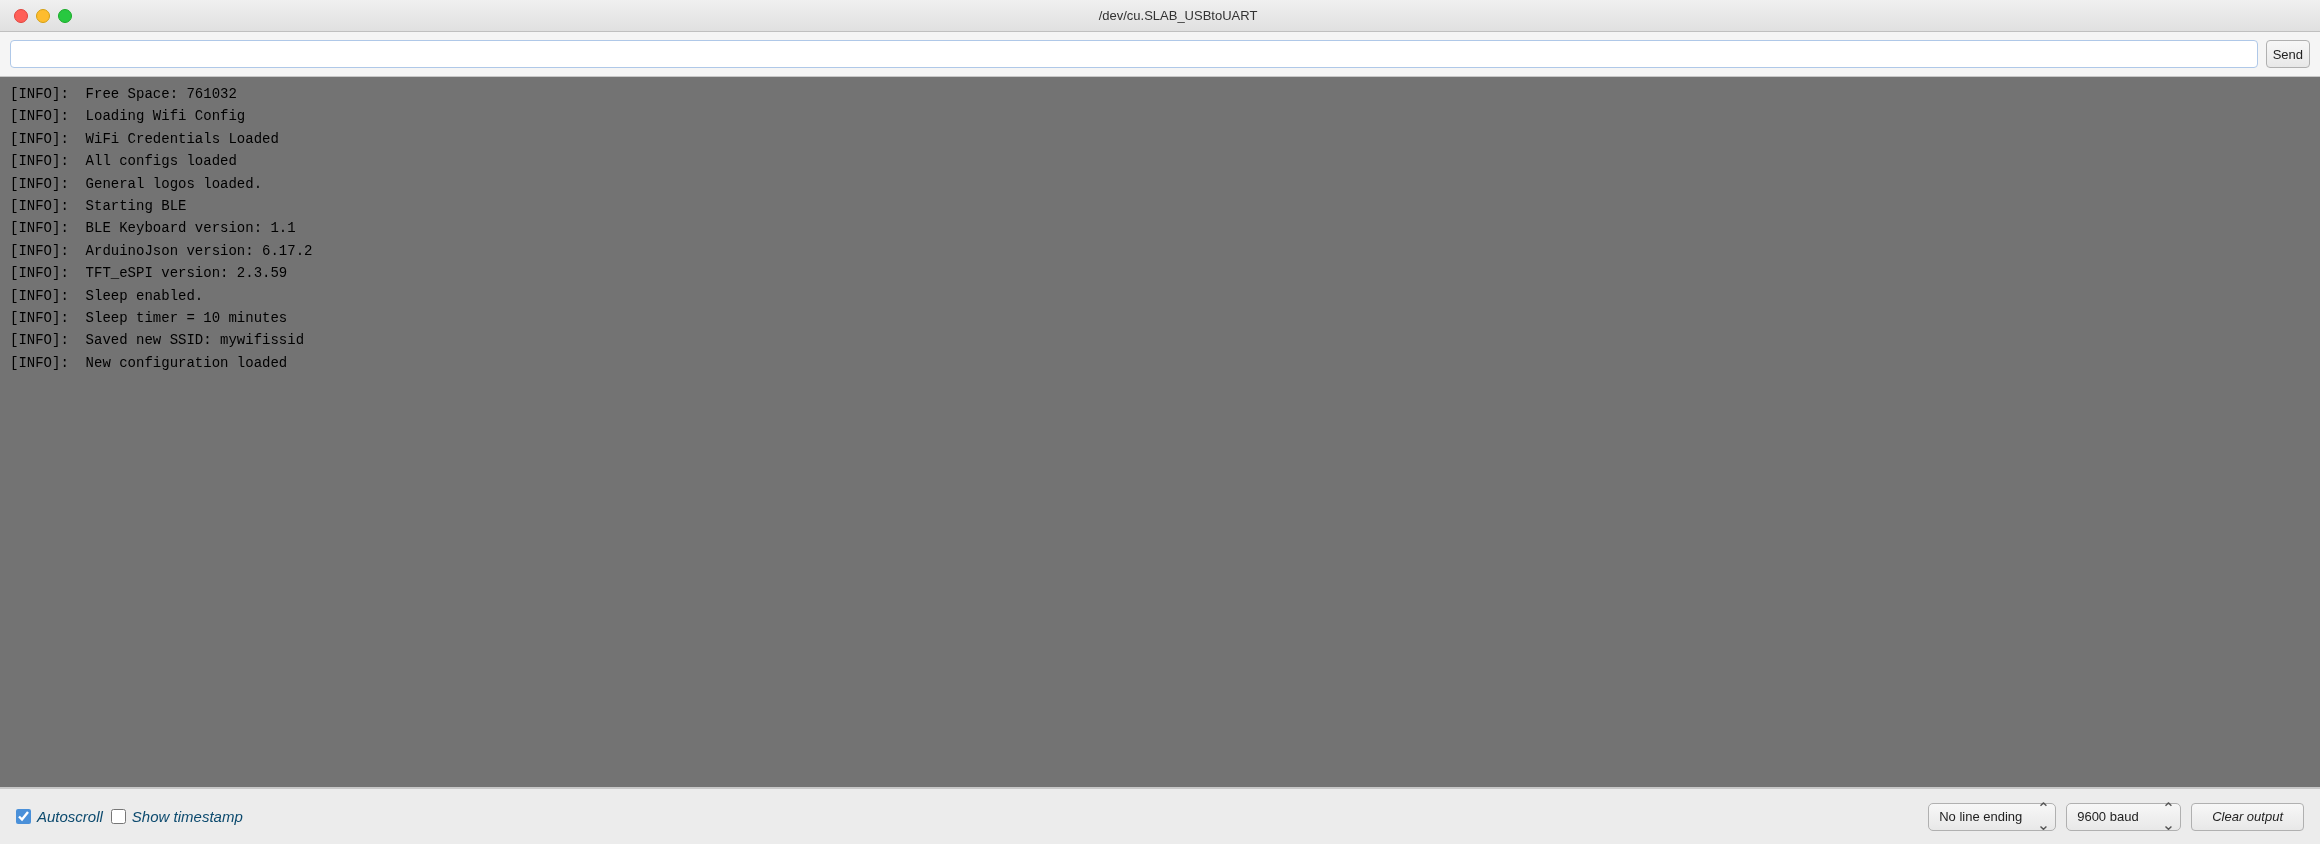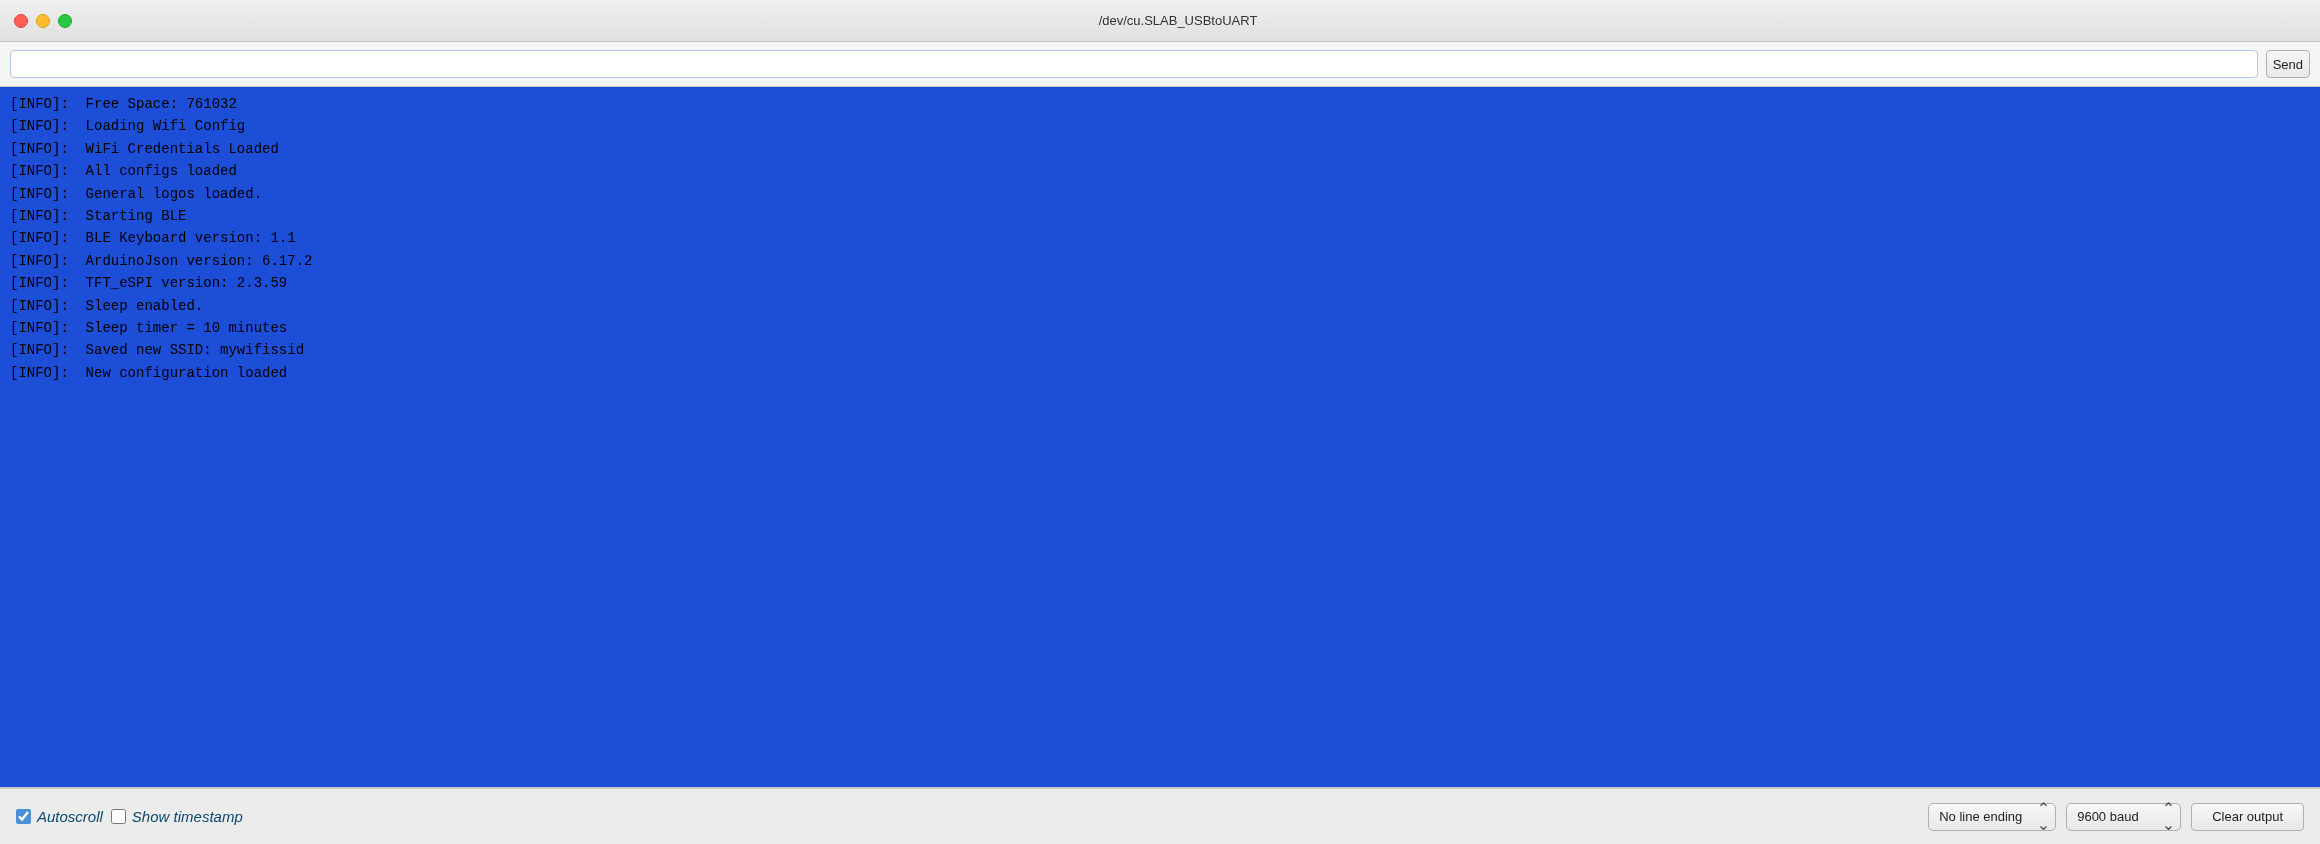--- a/index.html
+++ b/index.html
@@ -13,21 +13,21 @@
       height: 844px;
       background: #ececec;
       font-family: -apple-system, BlinkMacSystemFont, 'Helvetica Neue', Arial, sans-serif;
       display: flex;
       flex-direction: column;
       overflow: hidden;
     }
 
     
     .title-bar {
-      height: 42px;
+      height: 32px;
       background: linear-gradient(to bottom, #f0f0f0, #e0e0e0);
       border-bottom: 1px solid #c0c0c0;
       display: flex;
       align-items: center;
       justify-content: center;
       position: relative;
       flex-shrink: 0;
       padding-left: 36px;
     }
 
@@ -87,21 +87,21 @@
       border-radius: 4px;
       font-size: 13px;
       color: #222;
       cursor: pointer;
       white-space: nowrap;
     }
 
     
     .output-area {
       flex: 1;
-      background: #1d4ed8;
+      background: #737373;
       overflow-y: auto;
       overflow-x: hidden;
       padding: 6px 10px;
       border-bottom: 1px solid #c8c8c8;
     }
 
     .output-line {
       font-family: 'Courier New', Courier, monospace;
       font-size: 14px;
       color: #000000;
@@ -205,20 +205,21 @@
     .clear-button {
       height: 28px;
       padding: 0 20px;
       background: linear-gradient(to bottom, #f7f7f7, #e8e8e8);
       border: 1px solid #b0b0b0;
       border-radius: 4px;
       font-size: 13px;
       color: #222;
       cursor: pointer;
       white-space: nowrap;
+      font-style: italic;
     }
   </style>
 </head>
 <body>
 
 <div class="title-bar">
   <div class="title-bar-buttons">
     <button class="tb-btn tb-close"></button>
     <button class="tb-btn tb-minimize"></button>
     <button class="tb-btn tb-maximize"></button>

